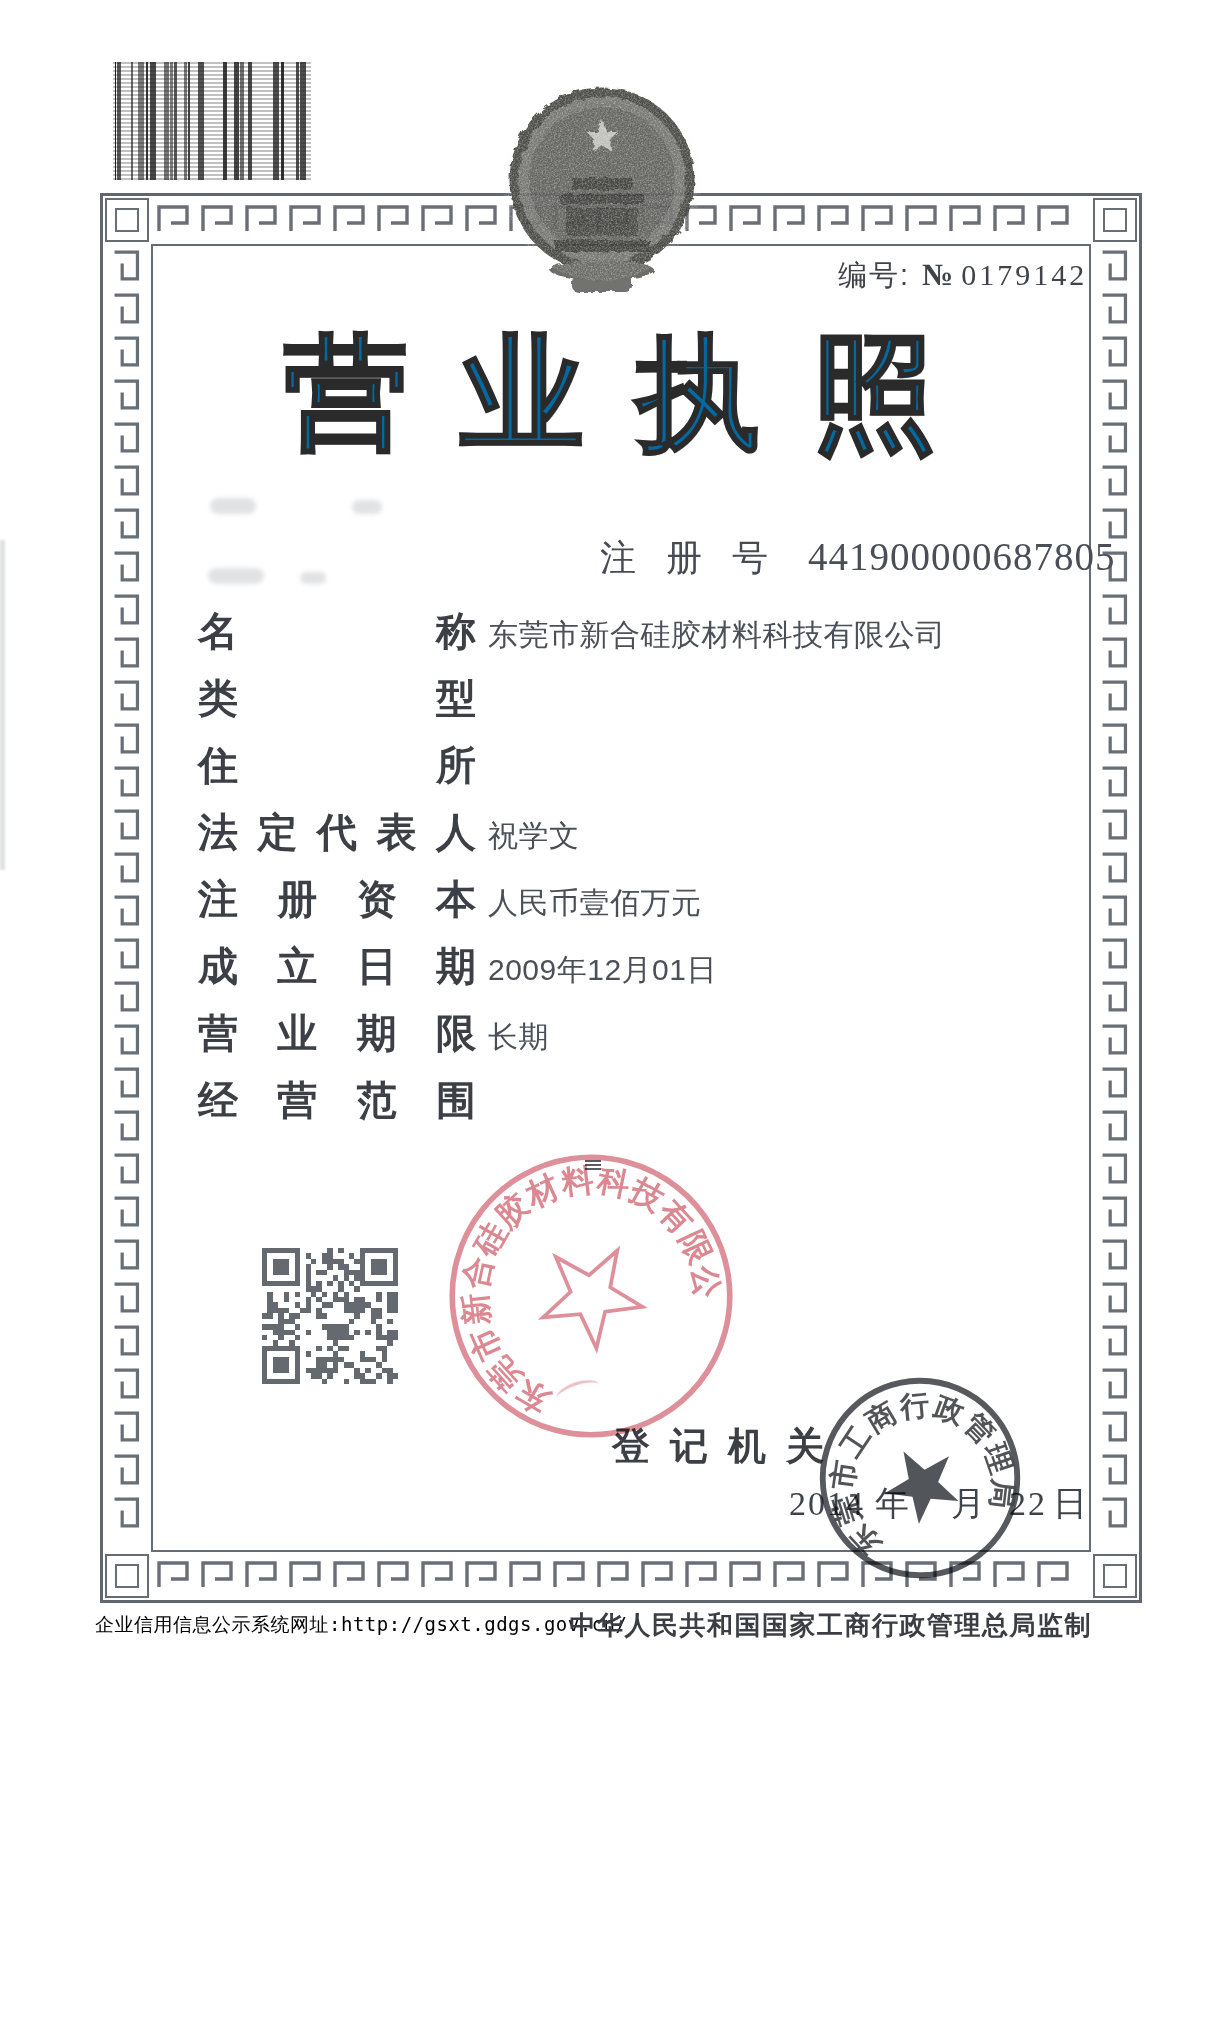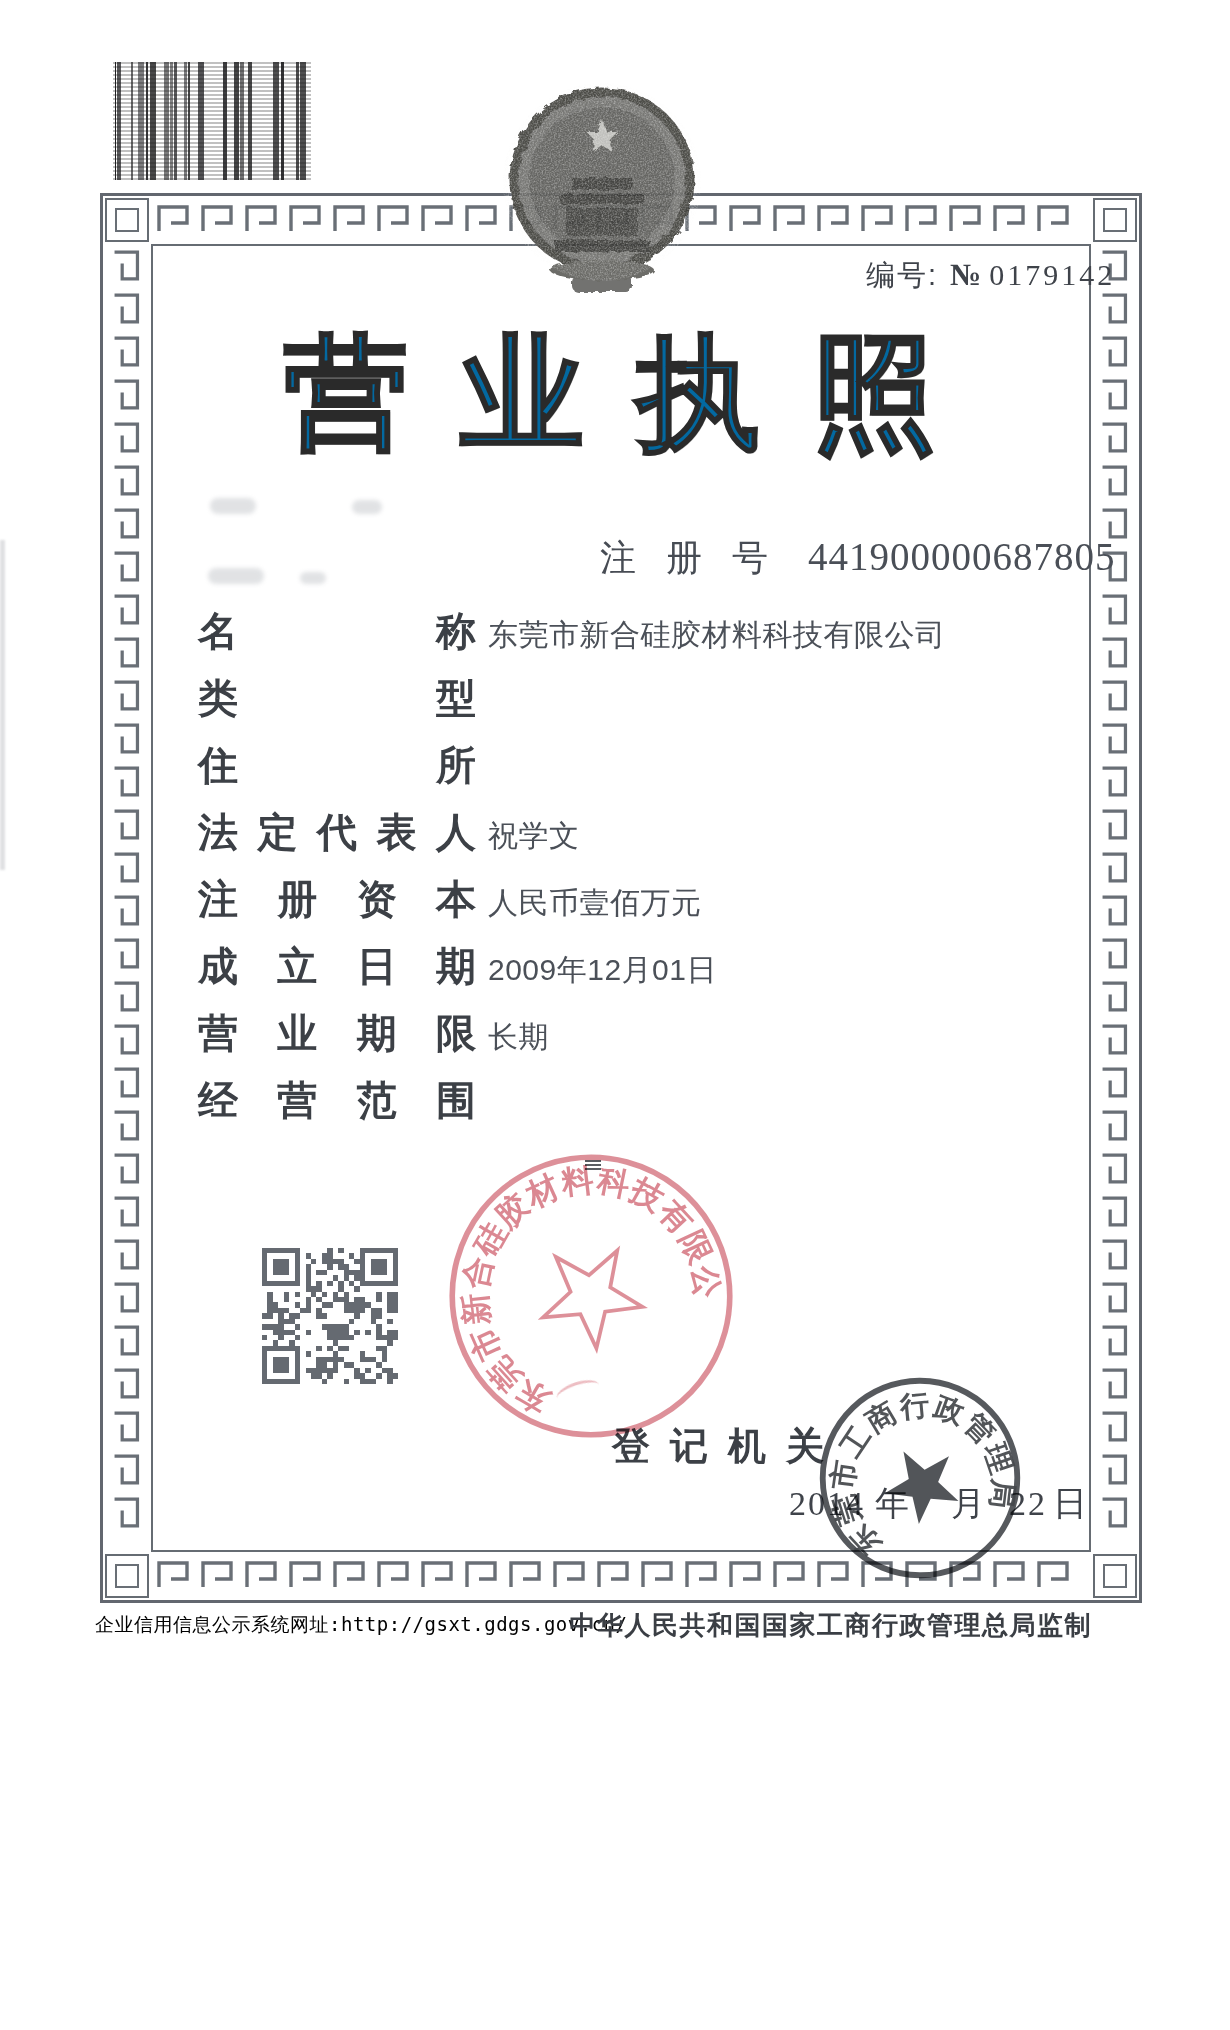--- a/index.html
+++ b/index.html
@@ -18,21 +18,21 @@
   
   .barcode{left:113px;top:62px;width:198px;height:118px;filter:blur(.4px);
     background:
       repeating-linear-gradient(0deg, rgba(30,30,30,.28) 0 2px, rgba(255,255,255,.25) 2px 4px);}
   .barcode i{position:absolute;top:0;bottom:0;background:#1d1d1f;}
 
   
   .emblem{left:502px;top:80px;width:200px;height:228px;z-index:5;opacity:.94;}
 
   
-  .serial{left:838px;top:256px;font-size:29px;color:#3f434a;letter-spacing:2px;white-space:nowrap;z-index:6;margin-left:28px;}
+  .serial{left:838px;top:256px;font-size:29px;color:#3f434a;letter-spacing:2px;white-space:nowrap;z-index:6;}
   .serial .no-sign{font-family:"Liberation Serif",serif;font-weight:bold;font-size:31px;padding:0 6px 0 12px;}
   .serial .no-num{font-family:"Liberation Serif",serif;font-size:30px;letter-spacing:3px;}
 
   
   .frame{left:100px;top:193px;width:1036px;height:1404px;border:3px solid #555b63;opacity:.92;}
   .frame-inner{position:absolute;inset:48px;border:2px solid #5a6068;}
   .strip{position:absolute;display:flex;overflow:hidden;}
   .strip-top{left:48px;right:48px;top:2px;height:44px;}
   .strip-bottom{left:48px;right:48px;bottom:2px;height:44px;}
   .strip-left{top:48px;bottom:48px;left:2px;width:44px;flex-direction:column;}

